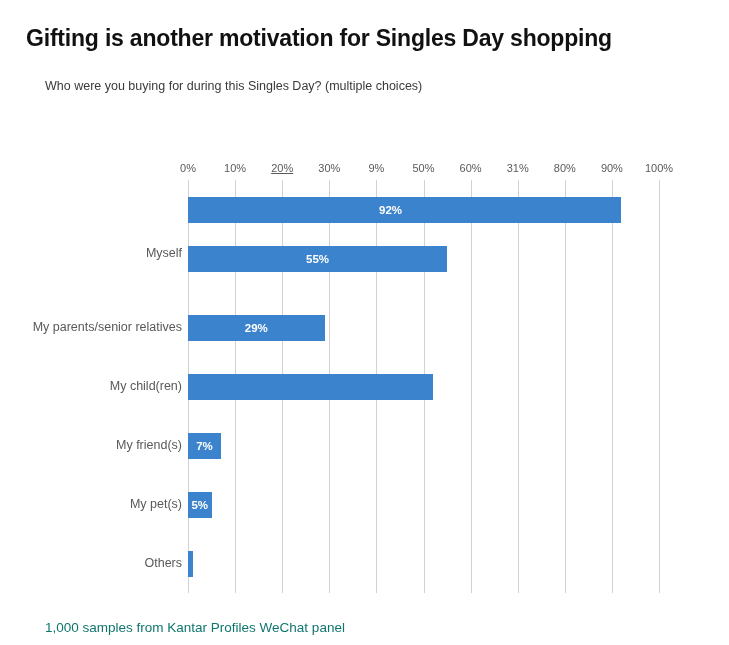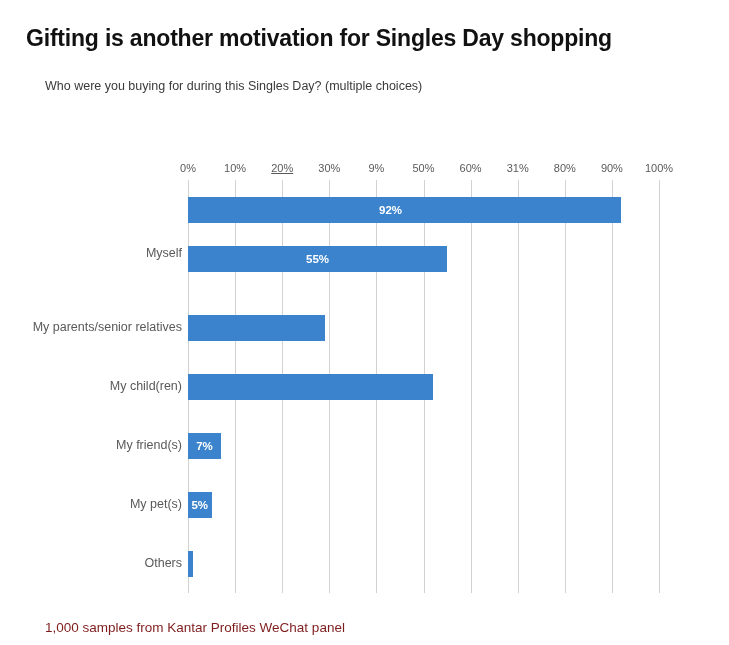--- a/index.html
+++ b/index.html
@@ -33,21 +33,21 @@
     font-size: 12.5px;
     color: #3a3a3a;
     white-space: nowrap;
   }
 
   #chart-footnote {
     position: absolute;
     left: 45px;
     top: 620px;
     font-size: 13.5px;
-    color: #7f1d1d;
+    color: #0f766e;
     white-space: nowrap;
   }
 
   
   #plot-area {
     position: absolute;
     left: 188px;
     top: 180px;
     width: 471px;
     height: 413px;
@@ -156,20 +156,21 @@
       <div class="bar-row" style="top: 16.5px; width: 471px;">
         <div class="bar" style="width: 433.32px; background: rgb(59, 131, 204);"></div>
         <div class="bar-label" style="left: 0px; width: 405px; color: rgb(255, 255, 255);">92%</div>
       </div>
       <div class="bar-row" style="top: 66px; width: 471px; padding-left: 8px;">
         <div class="bar" style="width: 259.05px; background: rgb(59, 131, 204);"></div>
         <div class="bar-label" style="left: 0px; width: 259.05px; color: rgb(255, 255, 255);">55%</div>
       </div>
       <div class="bar-row" style="top: 134.5px; width: 471px;">
         <div class="bar" style="width: 136.59px; background: rgb(59, 131, 204);"></div>
+        <div class="bar-label" style="left: 0px; width: 136.59px; color: rgb(255, 255, 255);">29%</div>
       </div>
       <div class="bar-row" style="top: 193.5px; width: 471px;">
         <div class="bar" style="width: 244.92px; background: rgb(59, 131, 204);"></div>
       </div>
       <div class="bar-row" style="top: 252.5px; width: 471px;">
         <div class="bar" style="width: 32.97px; background: rgb(59, 131, 204);"></div>
         <div class="bar-label" style="left: 0px; width: 32.97px; color: rgb(255, 255, 255);">7%</div>
       </div>
       <div class="bar-row" style="top: 311.5px; width: 471px;">
         <div class="bar" style="width: 23.55px; background: rgb(59, 131, 204);"></div>

